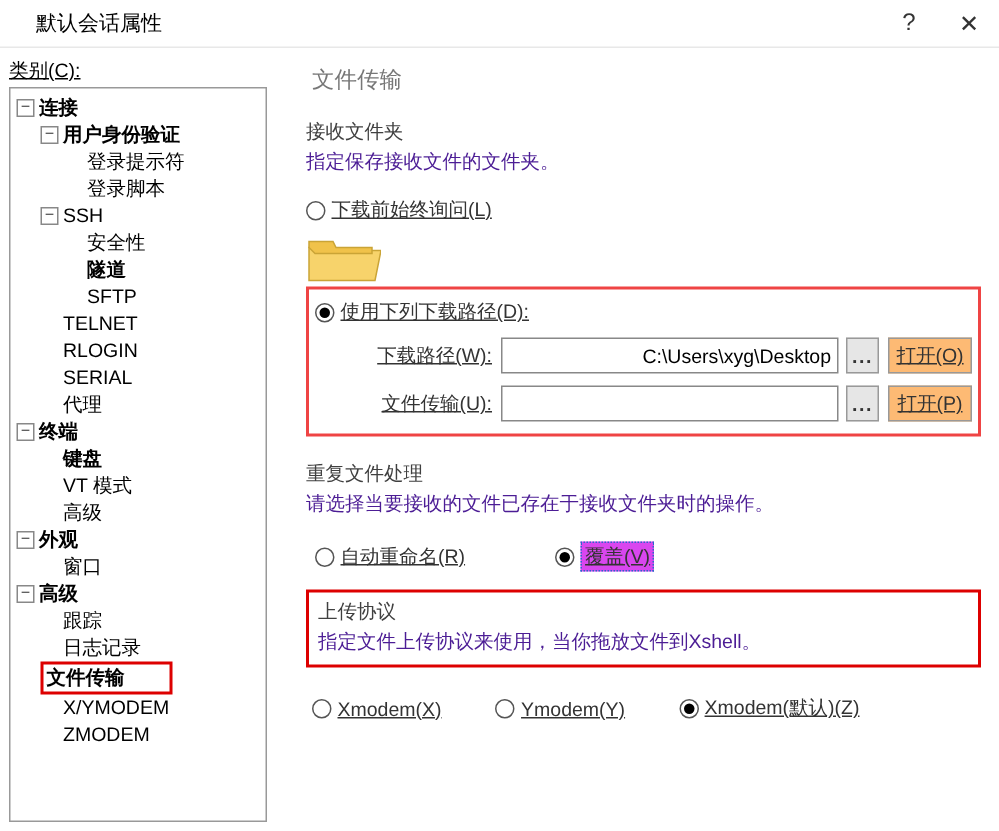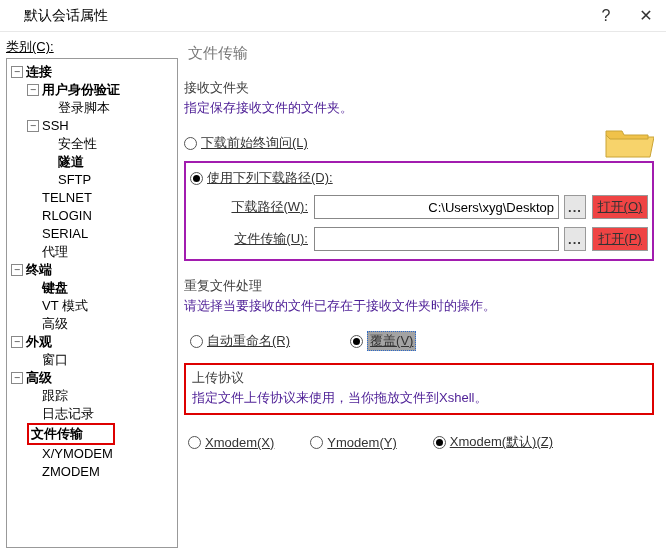--- a/index.html
+++ b/index.html
@@ -1,50 +1,50 @@
 <!DOCTYPE html>
 <html><head>
 <meta charset="utf-8">
 <style>
   * { box-sizing: border-box; margin: 0; padding: 0; font-family: "Microsoft YaHei", "SimSun", sans-serif; font-size: 13px; }
   body { background: #fff; width: 666px; height: 554px; overflow: hidden; }
   .titlebar { height: 32px; display: flex; align-items: center; padding: 0 0 0 24px; border-bottom: 1px solid #e8e8e8; }
   .titlebar .title { flex: 1; font-size: 14px; color: #000; }
   .titlebar .btn { width: 40px; height: 32px; display: flex; align-items: center; justify-content: center; font-size: 16px; color: #333; }
-  .content { display: flex; height: calc(100% - 32px); padding: 6px; }
+  .content { display: flex; height: calc(100% - 32px); padding: 6px; gap: 20px; }
   .sidebar { width: 172px; display: flex; flex-direction: column; }
   .sidebar-label { margin-bottom: 2px; }
   .tree { flex: 1; border: 1px solid #999; padding: 4px 2px; overflow: auto; font-size: 12.5px; line-height: 18px; }
   .tree ul { list-style: none; padding-left: 16px; }
   .tree > ul { padding-left: 2px; }
   .node { display: flex; align-items: center; white-space: nowrap; }
   .toggle { width: 12px; height: 12px; border: 1px solid #888; display: inline-flex; align-items: center; justify-content: center; font-size: 10px; line-height: 1; margin-right: 3px; font-family: monospace; color: #555; background:#fff; }
   .leaf-gap { display:inline-block; width:15px; }
   .node.bold > .label { font-weight: bold; }
   .marked { border: 2px solid #d00; padding: 0 30px 0 2px; }
   .main { flex: 1; padding: 0 6px; color: #333; }
   .panel-title { font-size: 15px; color: #777; padding: 6px 4px 10px 4px; }
   .section-title { color: #404040; margin: 6px 0 2px 0; }
   .section-desc { color: #4c1d95; margin-bottom: 8px; }
   .radio-row { display: flex; align-items: center; margin: 6px 0; gap:4px;}
   .radio { width: 13px; height: 13px; border: 1px solid #555; border-radius: 50%; display: inline-flex; align-items: center; justify-content: center; }
   .radio.checked::after { content: ""; width: 7px; height: 7px; background: #000; border-radius: 50%; }
-  .red-box { border: 2px solid #a21caf; padding: 0 4px 8px 4px; }
+  .red-box { border: 2px solid #ef4444; padding: 0 4px 8px 4px; }
   .grid-row { display: flex; align-items: center; margin: 8px 0 0 18px; gap: 6px; text-align: right; }
   .field-label { width: 100px; }
   .text-input { flex: 1; height: 24px; border: 1px solid #888; display: flex; align-items: center; padding: 0 4px; background: #fff; }
   .text-input .val { flex: 1; overflow: hidden; white-space: nowrap; text-overflow: ellipsis; color:#000;}
   .dots-btn { width: 22px; height: 24px; border: 1px solid #999; background: #e6e6e6; display: flex; align-items: center; justify-content: center; margin-left: -1px; font-weight:bold; letter-spacing:1px;}
-  .open-btn { width: 56px; height: 24px; border: 1px solid #999; background: #ef4444; display: flex; align-items: center; justify-content: center; }
+  .open-btn { width: 56px; height: 24px; border: 1px solid #999; background: #fdba74; display: flex; align-items: center; justify-content: center; }
   .folder { width: 50px; height: 36px; position: relative; }
   .folder svg { width: 50px; height: 36px; }
   .topline { display:flex; align-items:flex-start; }
   .topline .left { flex:1; }
   .radio-group { display: flex; gap: 60px; margin-left: 6px; align-items:center; }
-  .highlight { background: #a3a3a3; border: 1px dotted #2a6acc; padding: 0 2px; }
+  .highlight { background: #d946ef; border: 1px dotted #2a6acc; padding: 0 2px; }
   .protocol-box { border: 2px solid #d00; padding: 4px 6px 6px 6px; margin-top: 6px; }
   .proto-row { display: flex; gap: 36px; margin: 12px 0 0 4px; align-items:center;}
   .u { text-decoration: underline; }
 </style>
 </head>
 <body>
 
 <div class="titlebar">
   <span class="title">默认会话属性</span>
   <div class="btn">?</div>
@@ -64,20 +64,26 @@
           <ul>
             <li>
               <div class="node bold">
                   <span class="toggle">−</span>
                   <span class="label">用户身份验证</span>
                 </div>
               <ul>
                 <li>
                     <div class="node">
                       <span class="leaf-gap"></span>
+                      <span>登录提示符</span>
+                    </div>
+                  </li>
+                <li>
+                    <div class="node">
+                      <span class="leaf-gap"></span>
                       <span>登录脚本</span>
                     </div>
                   </li>
               </ul>
             </li>
             <li>
               <div class="node">
                   <span class="toggle">−</span>
                   <span>SSH</span>
                 </div>
@@ -212,21 +218,21 @@
   <div class="main">
     <div class="panel-title">文件传输</div>
 
     <div class="topline">
       <div class="left">
         <div class="section-title">接收文件夹</div>
         <div class="section-desc">指定保存接收文件的文件夹。</div>
       </div>
     </div>
 
-    <div style="display:flex; align-items:center;">
+    <div style="display:flex; align-items:flex-start;flex-direction:column;">
       <div class="radio-row" style="flex:1;">
         <span class="radio"></span>
         <span class="u">下载前始终询问(L)</span>
       </div>
       <div class="folder">
         <svg viewBox="0 0 50 36">
             <path d="M2 10 L2 32 L46 32 L50 12 L12 12 L10 10 Z" fill="#f7d36b" stroke="#caa436"></path>
             <path d="M2 10 L2 6 L18 6 L20 10 L44 10 L44 14 L6 14 Z" fill="#f0c24a" stroke="#caa436"></path>
           </svg>
       </div>

